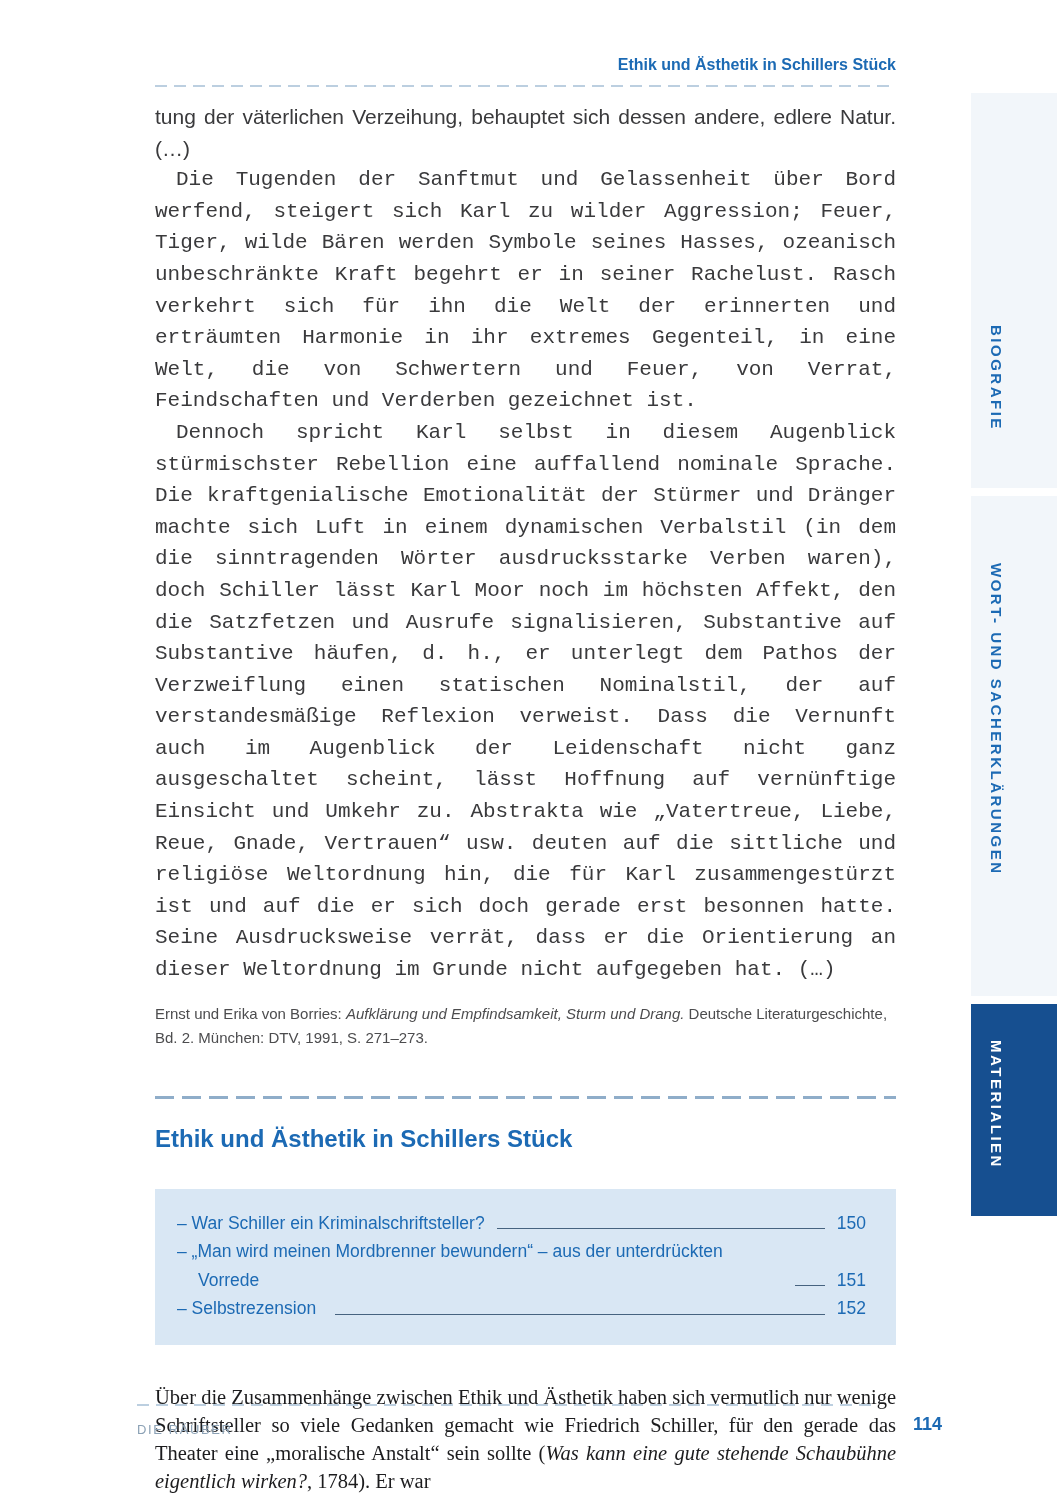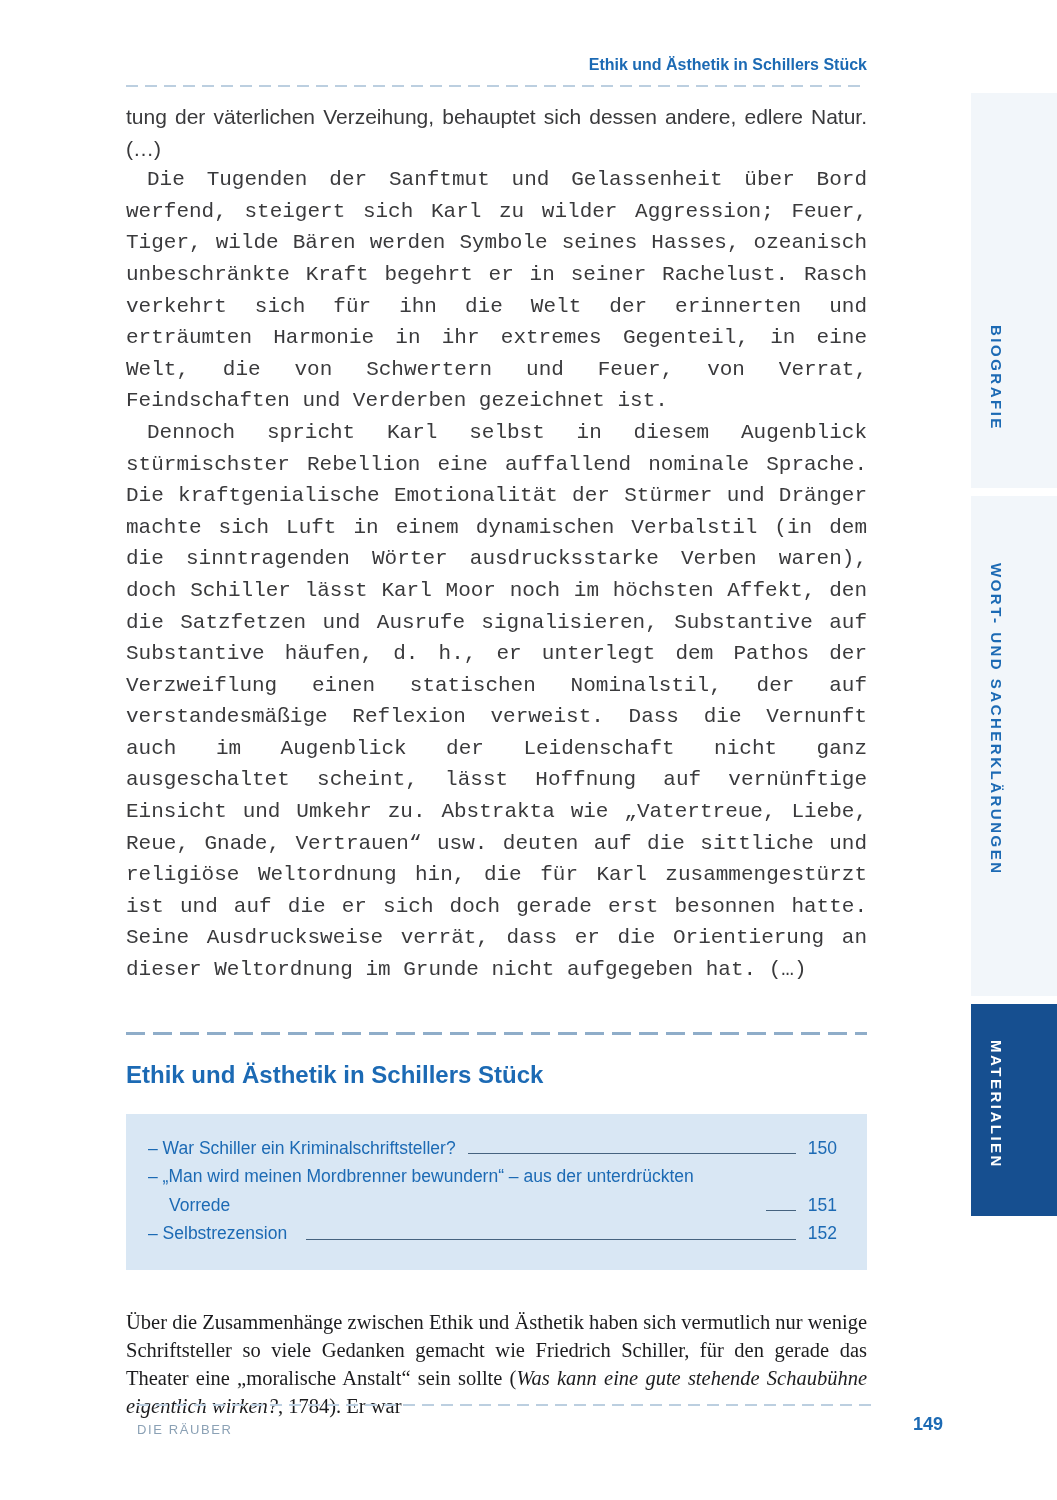--- a/index.html
+++ b/index.html
@@ -4,21 +4,21 @@
 <style>
   * { box-sizing: border-box; }
   html, body { margin: 0; padding: 0; }
   body {
     width: 1057px; height: 1500px; position: relative;
     background: #ffffff; overflow: hidden;
     font-family: "Liberation Sans", sans-serif;
     color: #3a3a3c;
   }
 
-  .content { position: absolute; left: 126px; top: 0; width: 741px; }
+  .content { position: absolute; left: 155px; top: 0; width: 741px; }
 
   .running-header {
     margin-top: 56px; text-align: right;
     color: var(--accent, #1c6ab4); font-size: 16px; font-weight: 600;
   }
   .dash-light {
     height: 2px; margin-top: 11px;
     background: repeating-linear-gradient(90deg, #bccfe0 0 12px, transparent 12px 19px);
   }
 
@@ -38,21 +38,21 @@
     height: 3px; margin-top: 46px;
     background: repeating-linear-gradient(90deg, #8fadc9 0 19px, transparent 19px 27px);
   }
 
   .section-heading {
     margin-top: 26px; font-size: 24px; font-weight: 700;
     color: var(--accent, #1c6ab4);
   }
 
   .toc-box {
-    margin-top: 25px; background: var(--toc_bg, #d9e7f4);
+    margin-top: 36px; background: var(--toc_bg, #d9e7f4);
     padding: 20px 30px 22px 22px;
   }
   .toc-item {
     display: flex; align-items: flex-end;
     color: var(--accent, #1c6ab4); font-size: 17.5px; line-height: 28.5px;
   }
   .toc-label { padding-left: 21px; text-indent: -21px; }
   .toc-label .it { font-style: italic; }
   .toc-leader {
     flex: 1 1 30px; min-width: 30px;
@@ -111,20 +111,23 @@
 
   <div class="running-header">Ethik und Ästhetik in Schillers Stück</div>
   <div class="dash-light"></div>
 
   <div class="excerpt">
     <p>tung der väterlichen Verzeihung, behauptet sich dessen andere, edlere Natur. (…)</p>
     <p class="indented">Die Tugenden der Sanftmut und Gelassenheit über Bord werfend, steigert sich Karl zu wilder Aggression; Feuer, Tiger, wilde Bären werden Symbole seines Hasses, ozeanisch unbeschränkte Kraft begehrt er in seiner Rachelust. Rasch verkehrt sich für ihn die Welt der erinnerten und erträumten Harmonie in ihr extremes Gegenteil, in eine Welt, die von Schwertern und Feuer, von Verrat, Feindschaften und Verderben gezeichnet ist.</p>
     <p class="indented">Dennoch spricht Karl selbst in diesem Augenblick stürmischster Rebellion eine auffallend nominale Sprache. Die kraftgenialische Emotionalität der Stürmer und Dränger machte sich Luft in einem dynamischen Verbalstil (in dem die sinntragenden Wörter ausdrucksstarke Verben waren), doch Schiller lässt Karl Moor noch im höchsten Affekt, den die Satzfetzen und Ausrufe signalisieren, Substantive auf Substantive häufen, d. h., er unterlegt dem Pathos der Verzweiflung einen statischen Nominalstil, der auf verstandesmäßige Reflexion verweist. Dass die Vernunft auch im Augenblick der Leidenschaft nicht ganz ausgeschaltet scheint, lässt Hoffnung auf vernünftige Einsicht und Umkehr zu. Abstrakta wie „Vatertreue, Liebe, Reue, Gnade, Vertrauen“ usw. deuten auf die sittliche und religiöse Weltordnung hin, die für Karl zusammengestürzt ist und auf die er sich doch gerade erst besonnen hatte. Seine Ausdrucksweise verrät, dass er die Orientierung an dieser Weltordnung im Grunde nicht aufgegeben hat. (…)</p>
   </div>
 
+  <div class="citation">
+    <span>Ernst und Erika von Borries: </span><span class="it">Aufklärung und Empfindsamkeit, Sturm und Drang.</span><span> Deutsche Literaturgeschichte, Bd. 2. München: DTV, 1991, S. 271–273.</span>
+  </div>
 
   <div class="separator"></div>
 
   <h2 class="section-heading">Ethik und Ästhetik in Schillers Stück</h2>
 
   <div class="toc-box">
     <div class="toc-item">
       <span class="toc-label">– War Schiller ein Kriminalschriftsteller?</span>
       <span class="toc-leader"></span>
       <span class="toc-page">150</span>
@@ -142,13 +145,13 @@
   </div>
 
   <div class="intro">
     <span>Über die Zusammenhänge zwischen Ethik und Ästhetik haben sich vermutlich nur wenige Schriftsteller so viele Gedanken gemacht wie Friedrich Schiller, für den gerade das Theater eine „moralische Anstalt“ sein sollte (</span><span class="it">Was kann eine gute stehende Schaubühne eigentlich wirken?</span><span>, 1784). Er war</span>
   </div>
 
 </div>
 
 <div class="footer-rule"></div>
 <div class="footer-title">DIE RÄUBER</div>
-<div class="page-number">149</div>
+<div class="page-number">114</div>
 
 </body></html>

